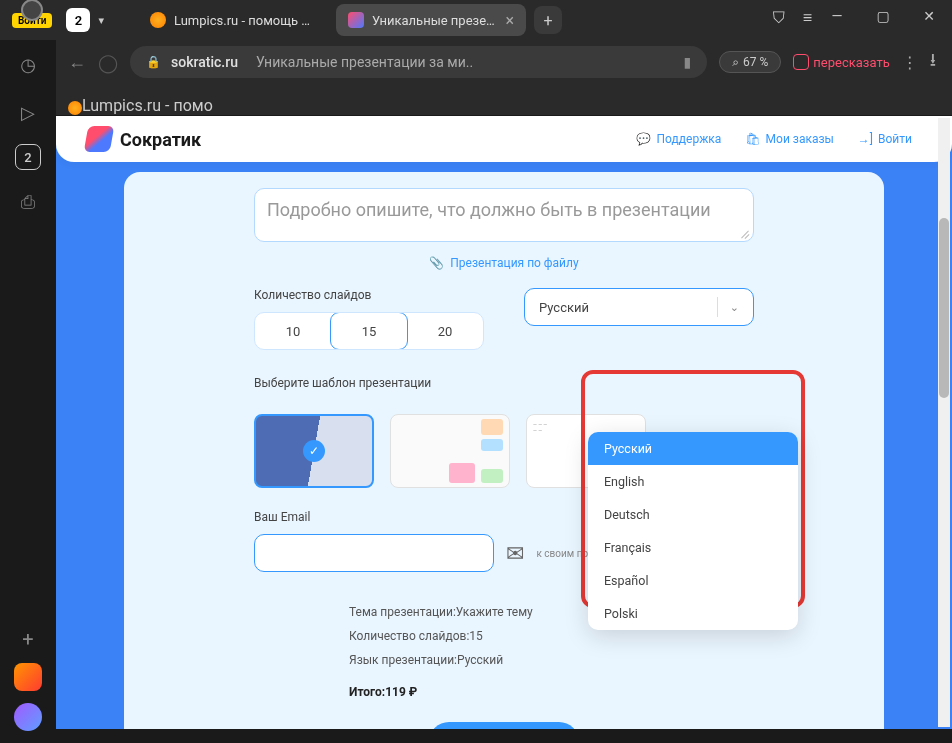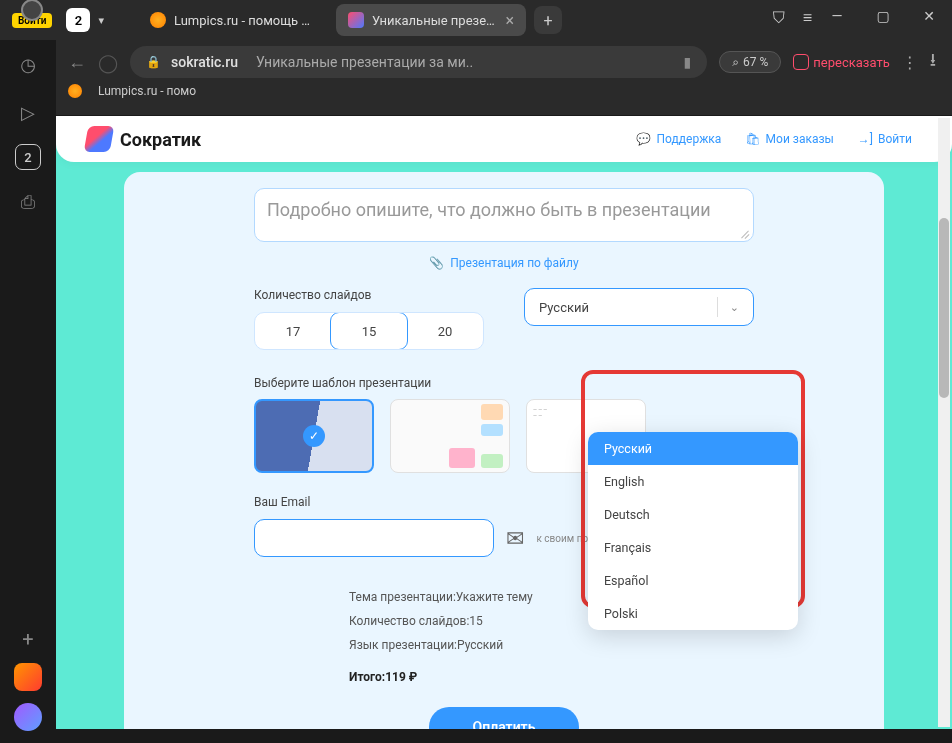--- a/index.html
+++ b/index.html
@@ -34,33 +34,33 @@
 .domain-t { color: #e0e0e0; font-weight: 500; }
 .title-t { color: #aaa; margin-left: 8px; white-space: nowrap; overflow: hidden; text-overflow: ellipsis; }
 .addr-right { display: flex; align-items: center; gap: 12px; color: #888; }
 .zoom-pill { background: #3a3a3a; border: 1px solid #555; border-radius: 14px; padding: 3px 12px; color: #ccc; font-size: 12px; display: flex; align-items: center; gap: 4px; }
 .retell { color: #ff4d6d; font-size: 13px; display: flex; align-items: flex-end; gap: 4px; }
 .icon-sq { width: 16px; height: 16px; border: 1.5px solid #ff4d6d; border-radius: 4px; position: relative; }
 .dots-v { color: #aaa; font-size: 16px; }
 .dl { color: #aaa; font-size: 18px; }
 
 
-.bookmarks { height: 32px; background: #2a2a2a; display: flex; align-items: flex-start; padding: 0 16px 0 68px; gap: 16px; color: #ccc; font-size: 12px; border-bottom: 1px solid #1a1a1a; }
+.bookmarks { height: 32px; background: #2a2a2a; display: flex; align-items: flex-end; padding: 0 16px 0 68px; gap: 0; color: #ccc; font-size: 16px; border-bottom: 1px solid #1a1a1a; }
 
 
 .sidebar { position: absolute; left: 0; top: 40px; bottom: 0; width: 56px; background: #1a1a1a; display: flex; flex-direction: column; align-items: center; padding-top: 8px; gap: 16px; }
 .sb-ic { width: 32px; height: 32px; display: flex; align-items: center; justify-content: center; color: #888; font-size: 18px; border-radius: 8px; }
 .sb-counter { width: 26px; height: 26px; border: 1.5px solid #ccc; border-radius: 7px; color: #ccc; display: flex; align-items: center; justify-content: center; font-size: 13px; font-weight: 500; }
 .sb-bottom { position: absolute; bottom: 12px; left: 0; right: 0; display: flex; flex-direction: column; align-items: center; gap: 12px; }
 .sb-plus { color: #888; font-size: 20px; }
 .sb-mail { width: 28px; height: 28px; background: linear-gradient(135deg, #ff9500, #ff3b30); border-radius: 8px; }
 .sb-alice { width: 28px; height: 28px; background: linear-gradient(135deg, #a259ff, #5e9fff); border-radius: 50%; }
 
 
-.page { position: absolute; left: 56px; top: 116px; right: 0; bottom: 14px; background: #5eead4; overflow: hidden; }
+.page { position: absolute; left: 56px; top: 116px; right: 0; bottom: 14px; background: #3b82f6; overflow: hidden; }
 .sticky-hdr { background: #fff; height: 46px; display: flex; align-items: center; padding: 0 40px 0 30px; border-radius: 0 0 18px 18px; box-shadow: 0 2px 10px rgba(0,0,0,0.04); }
 .logo { display: flex; align-items: center; gap: 8px; }
 .logo-mark { width: 26px; height: 26px; background: linear-gradient(135deg, #ff4d6d 40%, #4d79ff 60%); border-radius: 6px; transform: skewX(-10deg); }
 .logo-text { font-size: 18px; font-weight: 700; color: #1a1a1a; }
 .hdr-links { margin-left: auto; display: flex; gap: 24px; }
 .hdr-link { color: #3498ff; font-size: 12px; display: flex; align-items: center; gap: 5px; }
 
 .content { padding: 10px 0 0 0; display: flex; flex-direction: column; align-items: center; }
 .form-wrap { width: 760px; background: #eaf6ff; border-radius: 16px; padding: 16px 130px 30px; position: relative; }
 
@@ -83,21 +83,21 @@
 .select { height: 38px; background: #fff; border: 1.5px solid #3498ff; border-radius: 10px; display: flex; align-items: center; padding: 0 14px; font-size: 13px; color: #444; position: relative; }
 .select .chev-d { margin-left: auto; color: #888; font-size: 11px; border-left: 1px solid #ddd; padding-left: 12px; height: 20px; display: flex; align-items: center; }
 
 .highlight-box { position: absolute; border: 4px solid #e53935; border-radius: 12px; pointer-events: none; }
 .hl1 { top: 254px; left: 525px; width: 224px; height: 238px; }
 
 .dropdown { position: absolute; top: 316px; left: 532px; width: 210px; background: #fff; border-radius: 10px; box-shadow: 0 6px 24px rgba(0,0,0,0.15); overflow: hidden; z-index: 10; }
 .dd-item { padding: 9px 16px; font-size: 12.5px; color: #444; }
 .dd-item.selected { background: #3498ff; color: #fff; }
 
-.tmpl-label { font-size: 12px; color: #444; margin: 26px 0 9px; }
+.tmpl-label { font-size: 12px; color: #444; margin: 26px 0 24px; }
 .tmpl-row { display: flex; gap: 16px; }
 .tmpl { width: 120px; height: 74px; background: #fff; border: 1px solid #e0e0e0; border-radius: 8px; position: relative; overflow: hidden; }
 .tmpl.sel { border: 2px solid #3498ff; }
 .tmpl-check { position: absolute; top: 50%; left: 50%; transform: translate(-50%,-50%); width: 22px; height: 22px; background: #3498ff; border-radius: 50%; display: flex; align-items: center; justify-content: center; color: #fff; font-size: 12px; }
 .tmpl1 { background: linear-gradient(100deg, #4d6cb3 50%, #d8e0f0 50%); }
 .tmpl2 { background: #fafafa; }
 .tmpl3 { background: #fff; }
 .tmpl-inner { position: absolute; inset: 6px; font-size: 5px; color: #999; }
 .tmpl2 .blk { position: absolute; border-radius: 3px; }
 .tmpl2 .b1 { background:#ffd9b3; width:22px; height:16px; top:4px; right:6px;}
@@ -222,21 +222,21 @@
       </div>
       <div class="file-link">
         <span>📎</span>
         <span>Презентация по файлу</span>
       </div>
 
       <div class="row">
         <div class="col">
           <div class="field-label">Количество слайдов</div>
           <div class="seg">
-            <div class="seg-btn">17</div>
+            <div class="seg-btn">10</div>
             <div class="seg-btn active">15</div>
             <div class="seg-btn">20</div>
           </div>
         </div>
         <div class="col">
           <div class="select">
             <span>Русский</span>
             <span class="chev-d">⌄</span>
           </div>
         </div>

